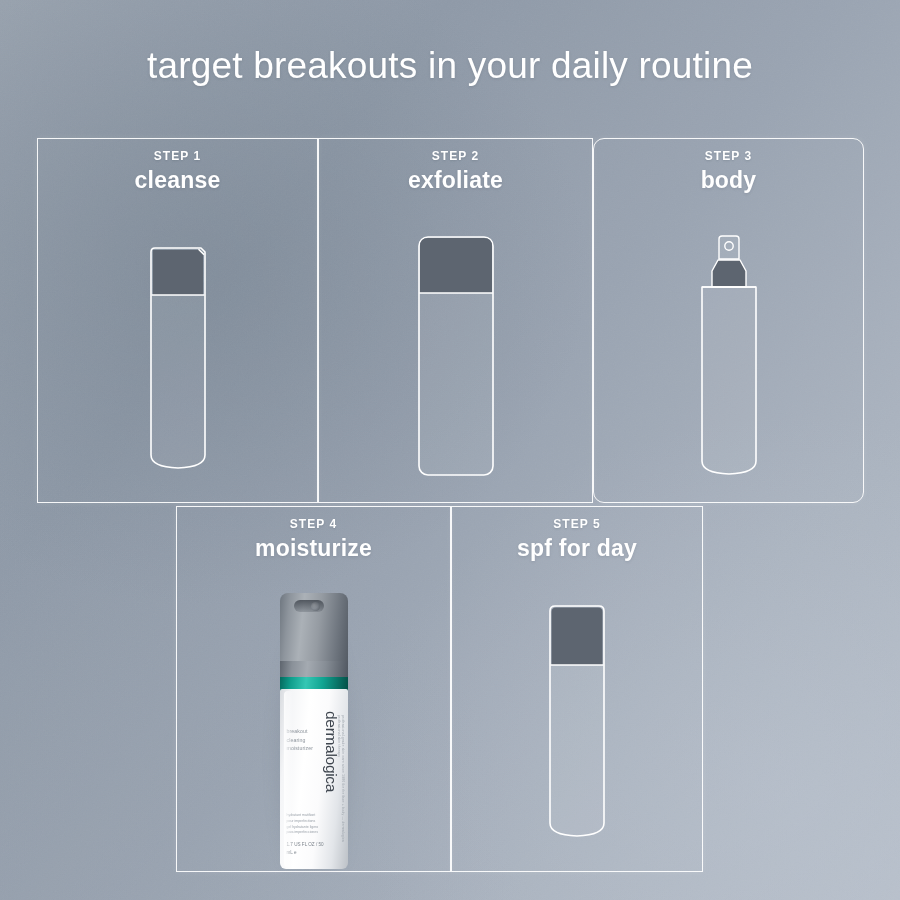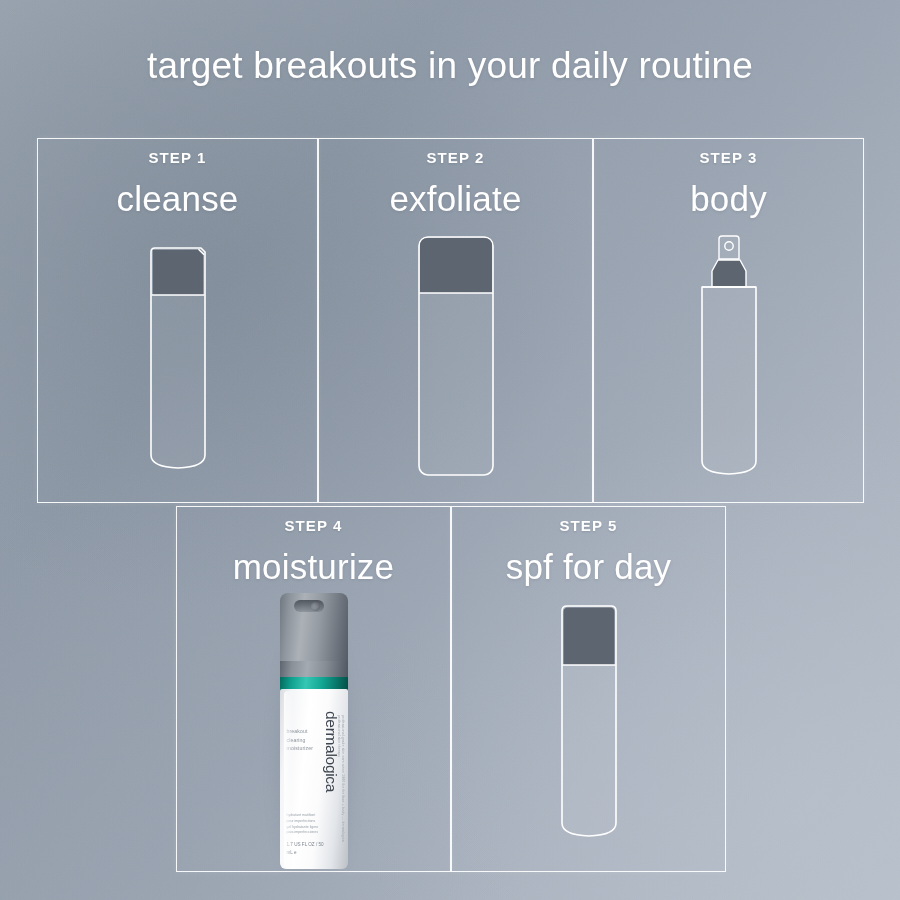--- a/index.html
+++ b/index.html
@@ -55,46 +55,46 @@
 
   
   .card {
     position: absolute;
     border: 1.6px solid rgba(255,255,255,0.92);
     box-shadow: 0 0 6px rgba(255,255,255,0.10);
   }
   
   #card-1 { left: 37px;  top: 138px; width: 281px; height: 365px; border-right-width: 0.8px; }
   #card-2 { left: 318px; top: 138px; width: 275px; height: 365px; border-left-width: 0.8px; border-right-width: 0.8px; padding-left: 17px; }
-  #card-3 { left: 593px; top: 138px; width: 271px; height: 365px; border-left-width: 0.8px; }
+  #card-3 { left: 593px; top: 138px; width: 271px; height: 365px; border-left-width: 0.8px; border-radius: 11px; }
   
   #card-4 { left: 176px; top: 506px; width: 275px; height: 366px; border-right-width: 0.8px; padding-left: 12px; }
-  #card-5 { left: 451px; top: 506px; width: 275px; height: 366px; border-left-width: 0.8px; }
+  #card-5 { left: 451px; top: 506px; width: 252px; height: 366px; border-left-width: 0.8px; }
 
   .card-head {
     position: absolute;
     left: 0; right: 0;
     top: 10px;
     text-align: center;
     pointer-events: none;
   }
   .step-eyebrow {
     display: block;
     color: #ffffff;
-    font-size: 15px;
+    font-size: 12px;
     font-weight: 700;
     letter-spacing: 1.1px;
     text-shadow: 0 1px 2px rgba(70,80,92,0.22);
   }
   .step-title {
     display: block;
-    margin-top: 12px;
+    margin-top: 4px;
     color: #ffffff;
-    font-size: 35px;
-    font-weight: 400;
+    font-size: 23px;
+    font-weight: 700;
     letter-spacing: 0.2px;
     line-height: 1.18;
     text-shadow: 0 1px 3px rgba(70,80,92,0.18);
   }
 
   
   .product-art {
     position: absolute;
     left: 50%;
     transform: translateX(-50%);

